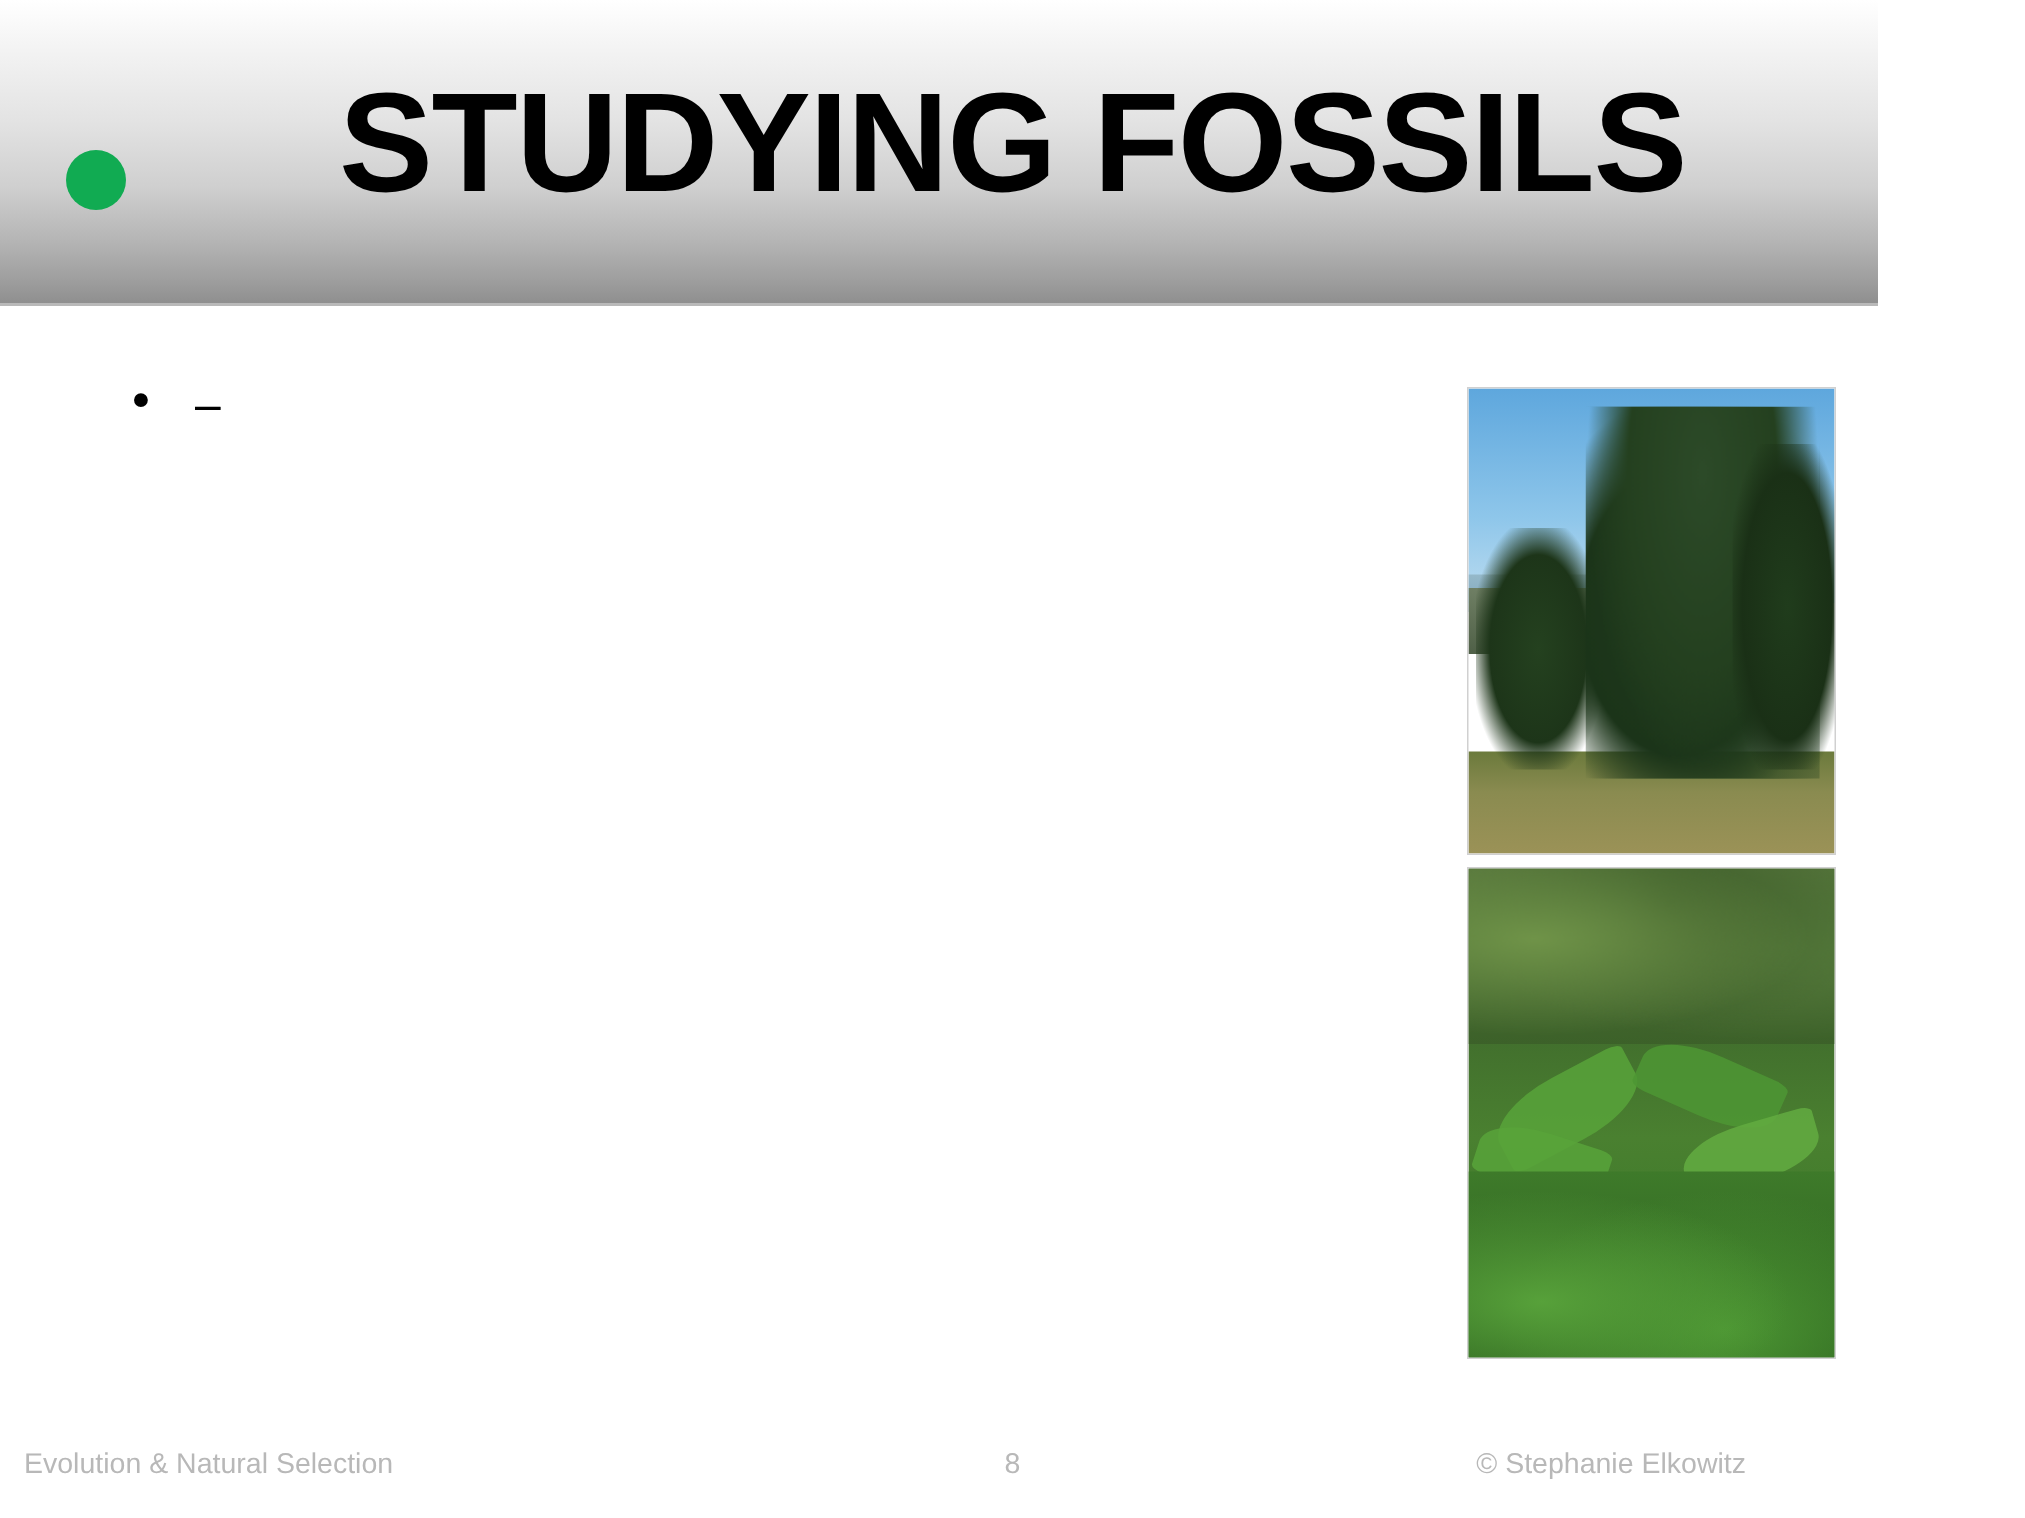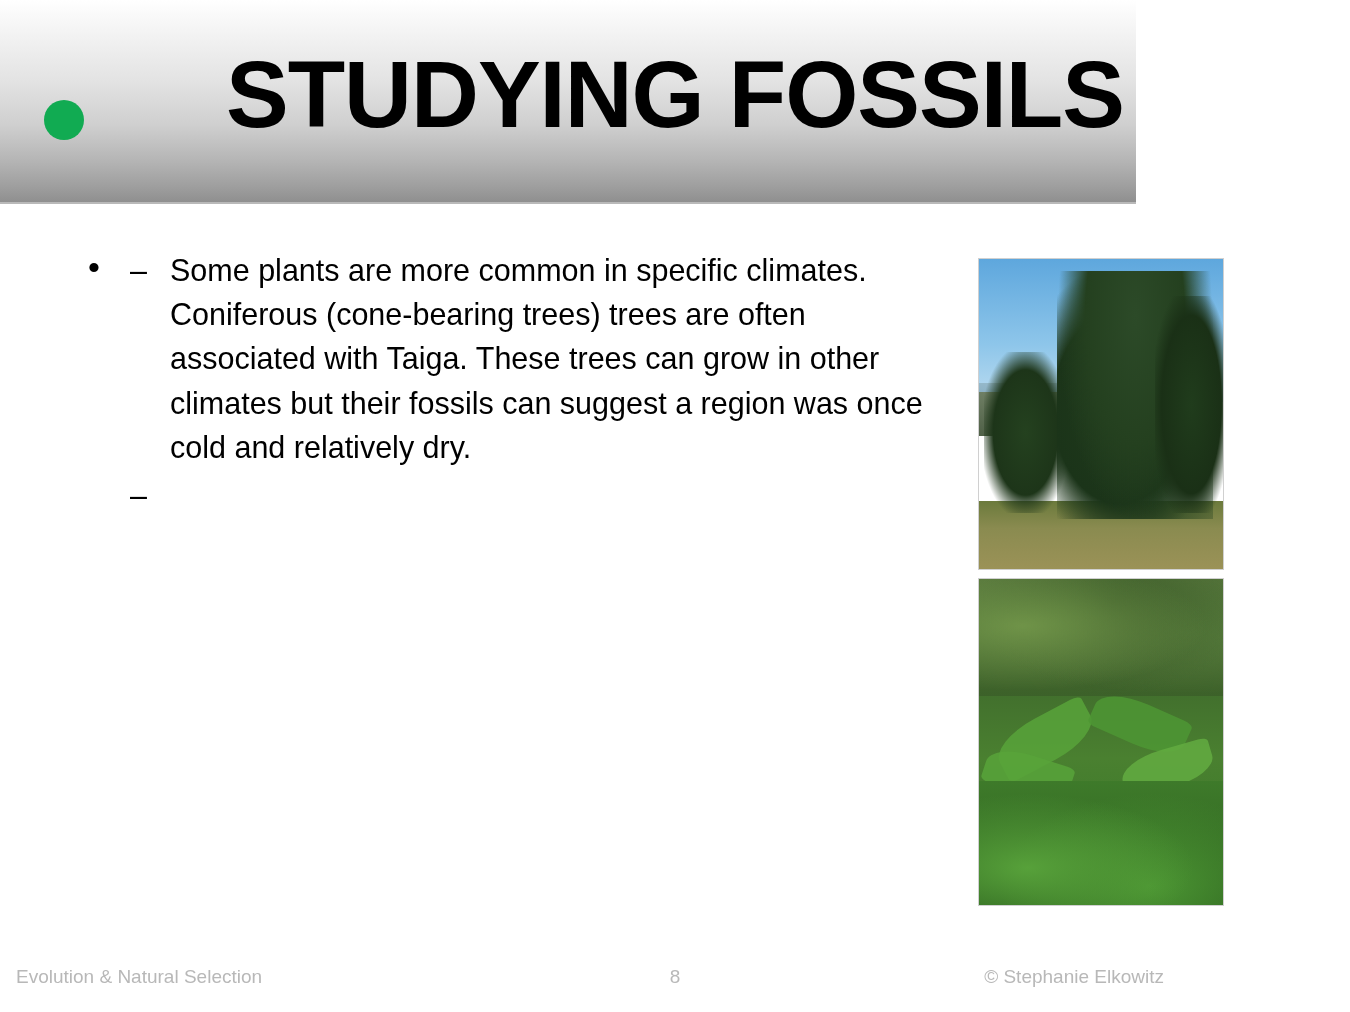--- a/index.html
+++ b/index.html
@@ -13,21 +13,21 @@
     font-family: "Liberation Sans", sans-serif;
     overflow: hidden;
     position: relative;
   }
 
   
   .title-bar {
     position: absolute;
     left: 0;
     top: 0;
-    width: 1136px;
+    width: 1252px;
     height: 202px;
     background: linear-gradient(to bottom,
         #ffffff 0%,
         #f2f2f2 18%,
         #e3e3e3 40%,
         #cfcfcf 62%,
         #b4b4b4 80%,
         #9f9f9f 92%,
         #8f8f8f 100%);
     border-bottom: 2px solid #b9b9b9;
@@ -214,21 +214,20 @@
   <div class="title-text">STUDYING FOSSILS</div>
 </div>
 
 <div class="content">
   <ul class="level1">
     <li>
       <span class="b1">•</span>
       <ul class="level2">
         <li>
           <span class="b2">–</span>
-          <span>Some plants are more common in specific climates. Coniferous (cone-bearing trees) trees are often associated with Taiga. These trees can grow in other climates but their fossils can suggest a region was once cold and relatively dry.</span>
         </li>
         <li>
           <span class="b2">–</span>
         </li>
       </ul>
     </li>
   </ul>
 </div>
 
 <div class="photo photo-taiga">

